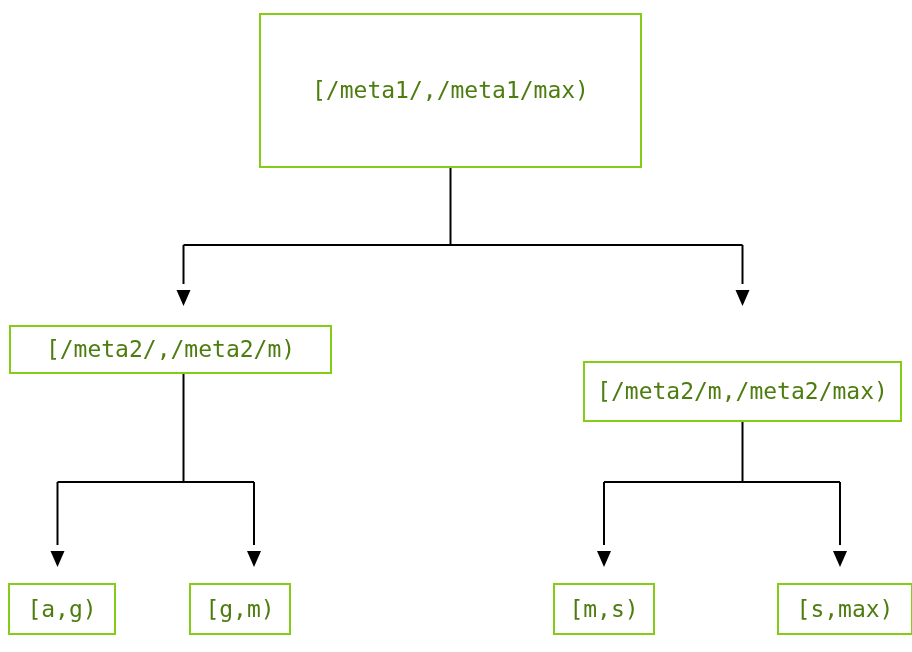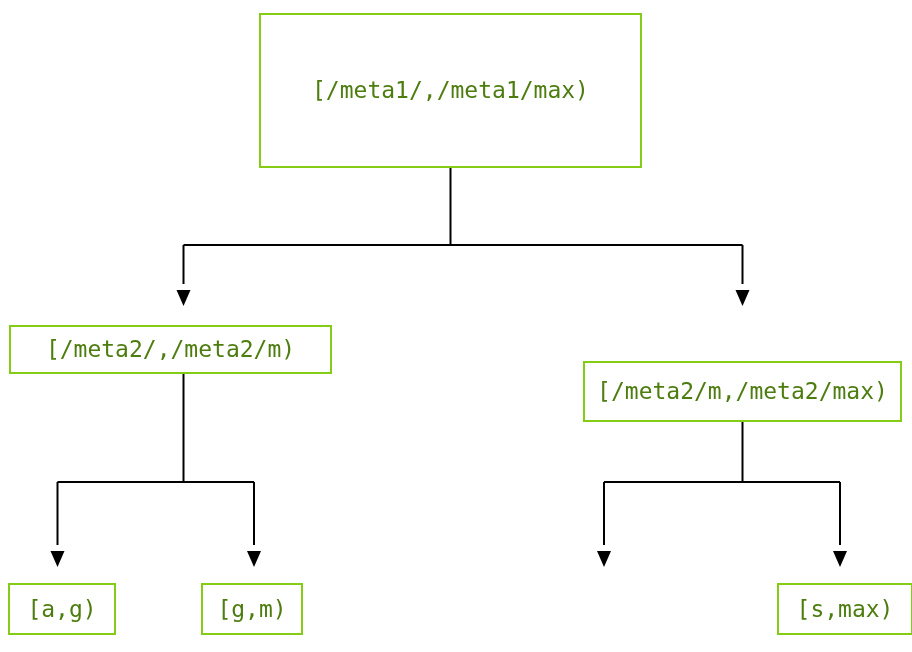--- a/index.html
+++ b/index.html
@@ -33,21 +33,21 @@
     font-size: 23px;
     line-height: 1;
     color: #4d7c0f;
     white-space: nowrap;
     letter-spacing: 0px;
   }
   .node-root      { left: 259px; top: 13px;  width: 383px; height: 155px; }
   .node-meta2-low { left: 9px;  top: 325px; width: 323px; height: 49px; }
   .node-meta2-high{ left: 583px; top: 325px; width: 319px; height: 61px; margin-top: 36px; }
   .node-leaf-ag   { left: 8px;   top: 583px; width: 108px;  height: 52px; }
-  .node-leaf-gm   { left: 201px; top: 583px; width: 102px; height: 52px; }
+  .node-leaf-gm   { left: 189px; top: 583px; width: 102px; height: 52px; }
   .node-leaf-ms   { left: 553px; top: 583px; width: 102px; height: 52px; }
   .node-leaf-smax { left: 777px; top: 583px; width: 136px; height: 52px; }
   svg path {
     stroke: #000000;
     stroke-width: 2;
     fill: none;
   }
   svg polygon {
     fill: #000000;
     stroke: none;
@@ -91,16 +91,17 @@
   <div class="node node-root">[/meta1/,/meta1/max)</div>
 
   <div class="node node-meta2-low">[/meta2/,/meta2/m)</div>
 
   <div class="node node-meta2-high">[/meta2/m,/meta2/max)</div>
 
   <div class="node node-leaf-ag">[a,g)</div>
 
   <div class="node node-leaf-gm">[g,m)</div>
 
+  <div class="node node-leaf-ms">[m,s)</div>
 
   <div class="node node-leaf-smax">[s,max)</div>
 
 </div>
 
 </body></html>

